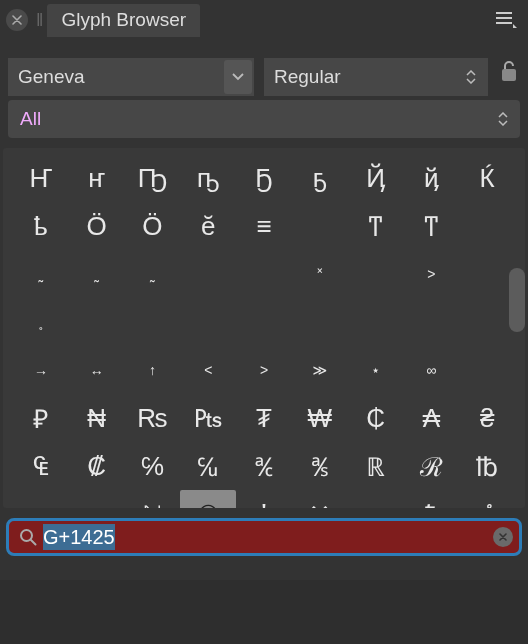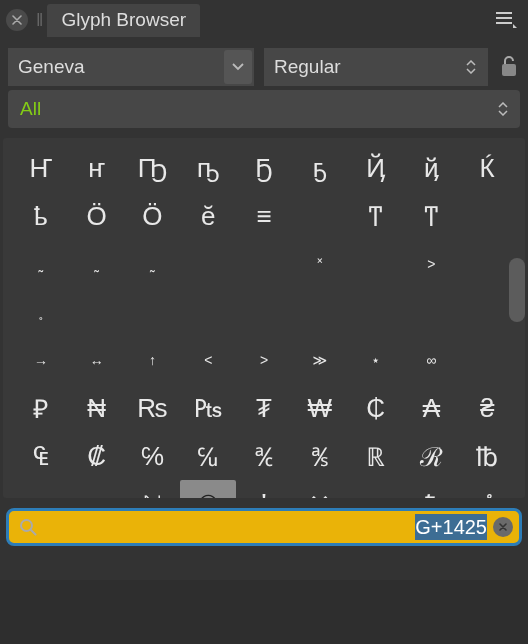--- a/index.html
+++ b/index.html
@@ -59,20 +59,21 @@
   .dropdown {
     background: #474747;
     border-radius: 0;
     height: 38px;
     display: flex;
     align-items: center;
     padding: 0 10px;
     color: #ddd;
     font-size: 19px;
     position: relative;
+    margin-top: 10px;
   }
   .font-dropdown { flex: 0 0 246px; }
   .style-dropdown { flex: 1; text-align: center; }
   .dd-arrow {
     position: absolute;
     right: 2px; top: 2px; bottom: 2px;
     width: 28px;
     background: #555;
     border-radius: 3px;
     display: flex;
@@ -98,21 +99,21 @@
   .filter-row {
     padding: 0 8px 10px 8px;
   }
   .filter-dropdown {
     background: #474747;
     border-radius: 4px;
     height: 38px;
     display: flex; align-items: center;
     padding: 0 12px;
     font-size: 19px;
-    color: #84cc16;
+    color: #f0abfc;
     position: relative;
   }
   .glyph-grid {
     background: #393939;
     margin: 0 3px;
     border-radius: 3px;
     position: relative;
     height: 360px;
     overflow: hidden;
   }
@@ -143,26 +144,25 @@
     right: 0px; top: 120px;
     width: 16px; height: 64px;
     background: #5c5c5c;
     border-radius: 8px;
   }
   .search-row {
     margin: 10px 6px;
     height: 38px;
     border: 3px solid #2d7db8;
     border-radius: 8px;
-    background: #eab308;
+    background: #7f1d1d;
     display: flex;
     align-items: center;
     padding: 0 6px 0 10px;
     gap: 6px;
-    text-align: right;
   }
   .search-row svg.search { width: 18px; height: 18px; flex: 0 0 18px; }
   .search-text-sel {
     background: #3d6d94;
     color: #fff;
     font-size: 20px;
     padding: 2px 0;
   }
   .search-text-wrap { flex:1; font-size:20px; color:#fff; }
   .clear-btn {

